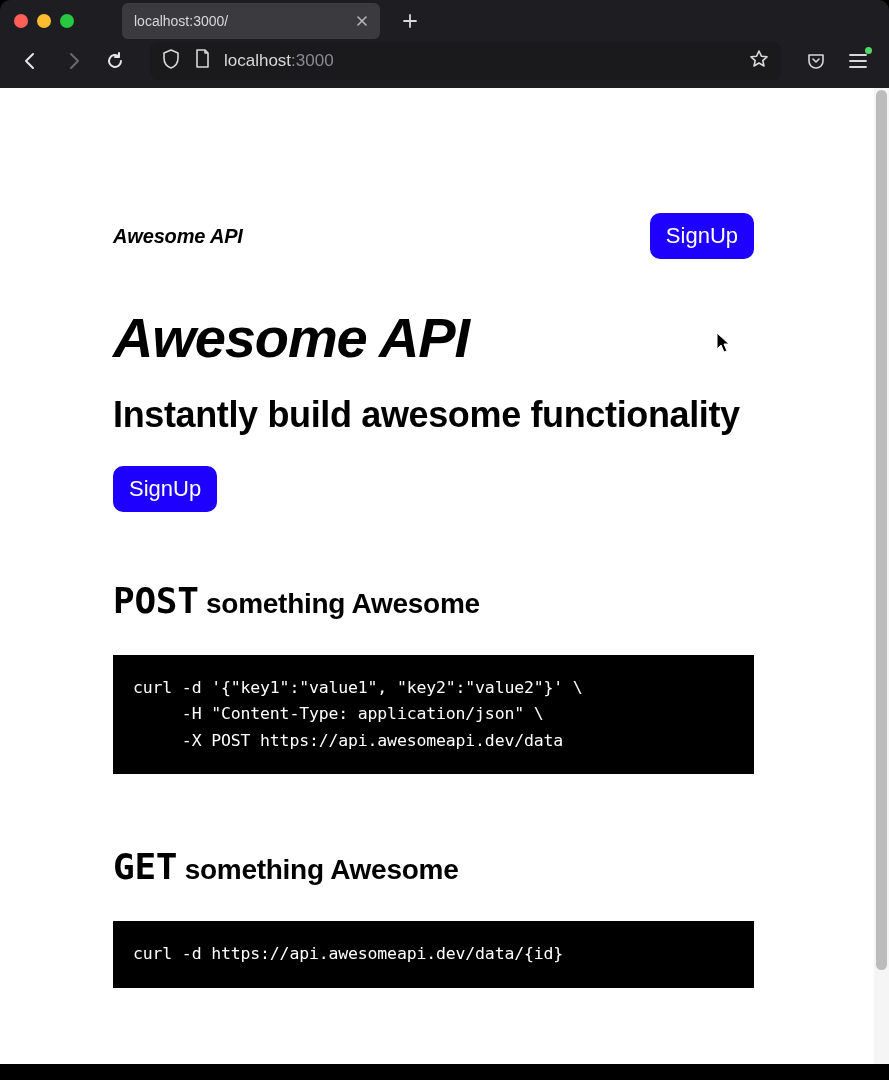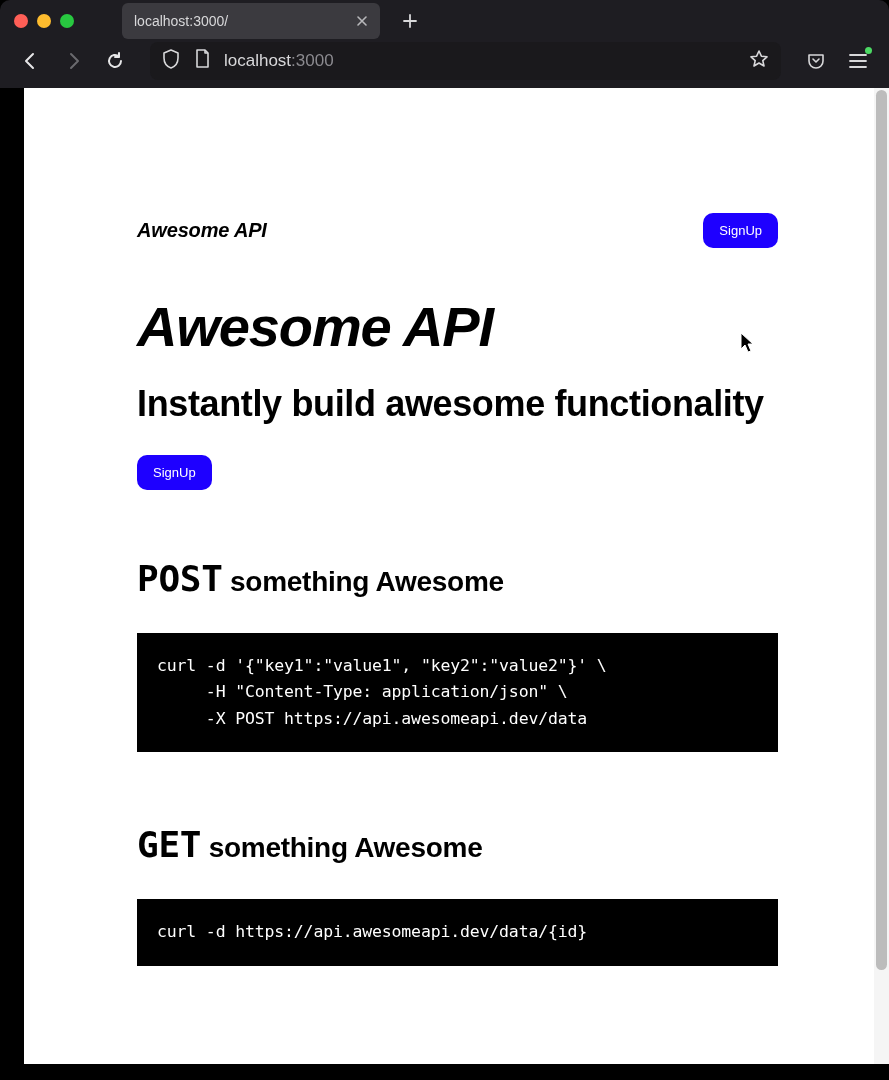--- a/index.html
+++ b/index.html
@@ -106,21 +106,20 @@
       background: #4cd964;
       border-radius: 50%;
     }
 
     
     .viewport {
       background: #fff;
       height: calc(1080px - 104px);
       position: relative;
       overflow: hidden;
-      margin-left: 24px;
     }
     .page-scroll {
       width: 100%;
       height: 100%;
       overflow-y: auto;
     }
     .page {
       width: 641px;
       margin-left: 113px;
       padding-top: 125px;
@@ -139,21 +138,21 @@
       font-size: 20px;
       font-weight: 700;
       font-style: italic;
     }
     .btn {
       background: #1e00ff;
       color: #fff;
       border: none;
       border-radius: 10px;
       padding: 10px 16px;
-      font-size: 13px;
+      font-size: 22px;
       font-weight: 400;
       cursor: pointer;
       font-family: inherit;
     }
     .hero-title {
       font-size: 56px;
       font-weight: 800;
       font-style: italic;
       letter-spacing: -0.02em;
       margin-bottom: 24px;

